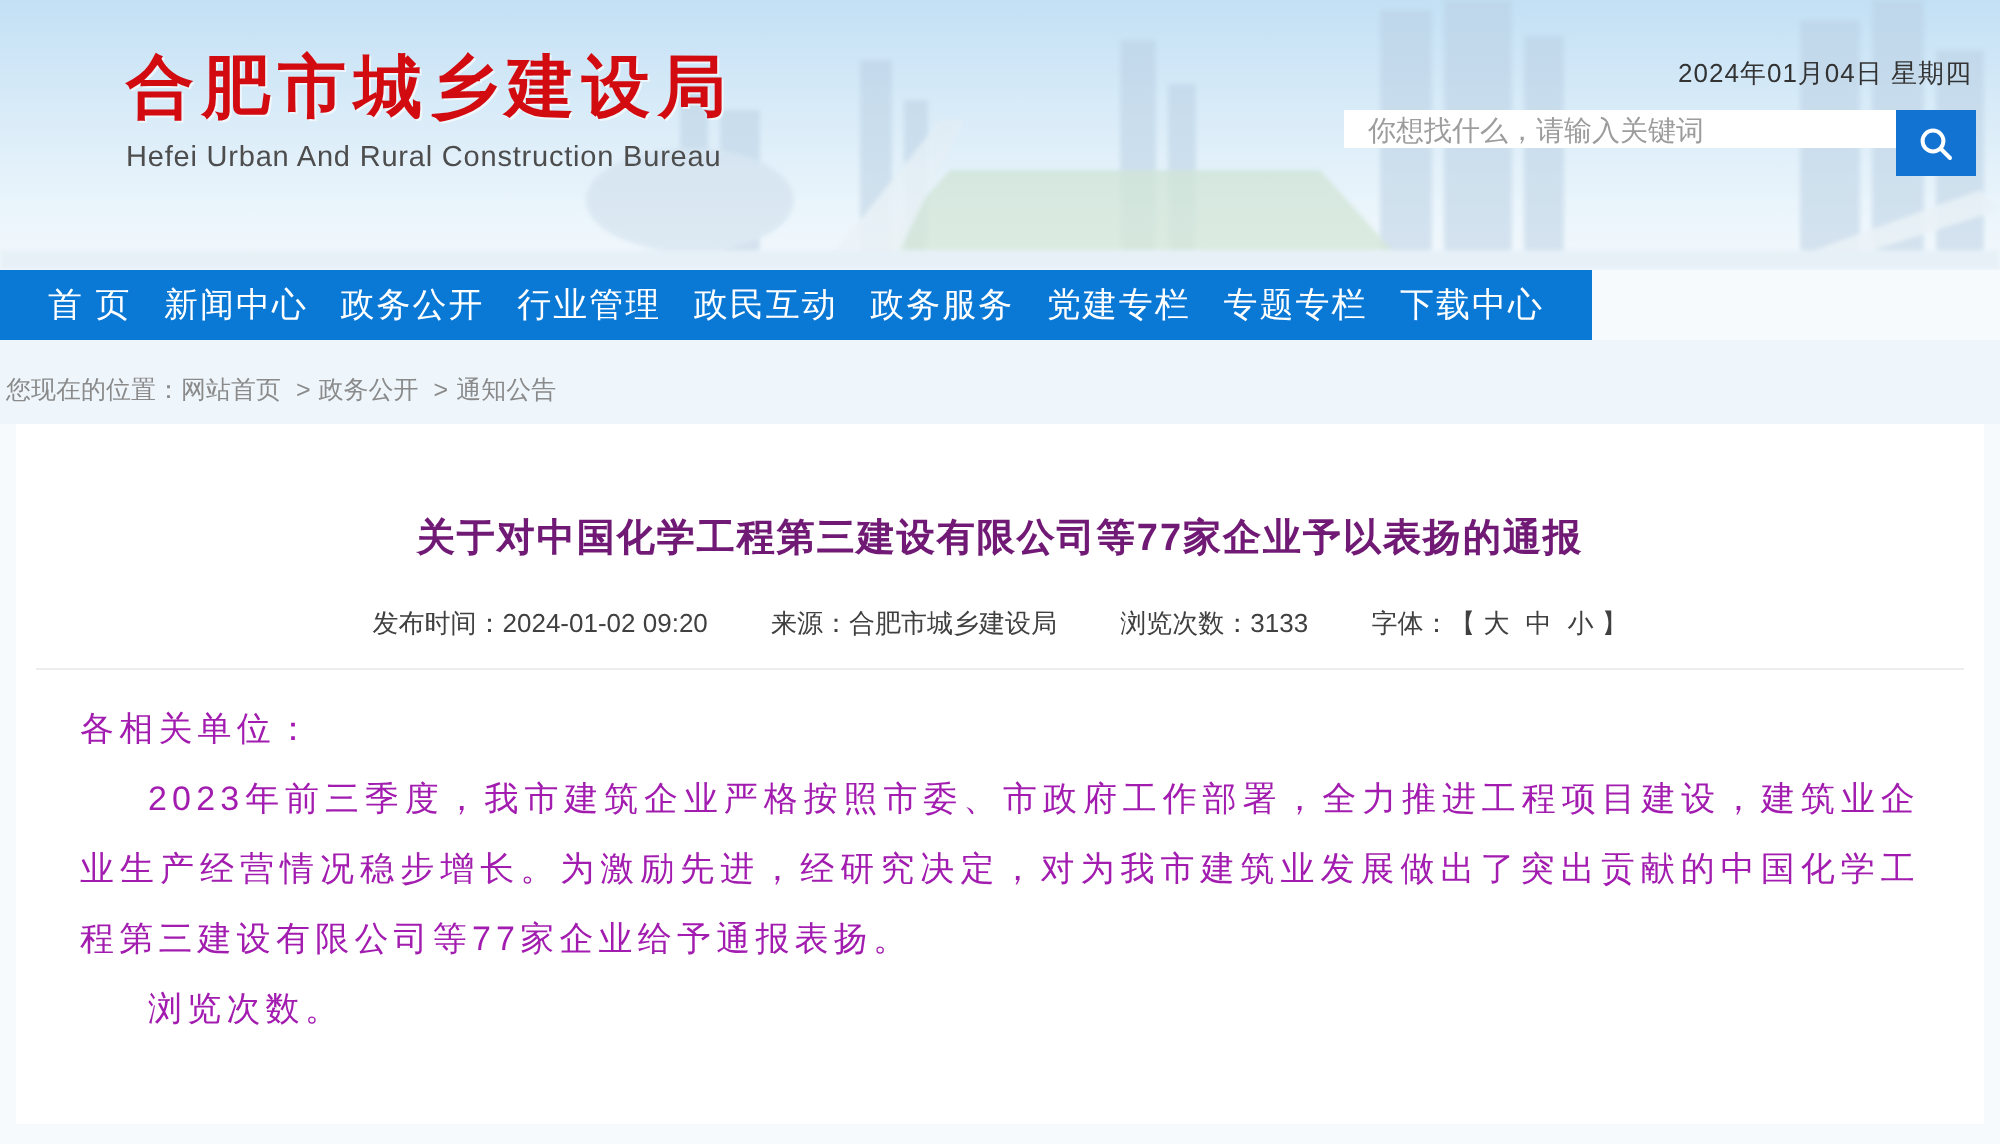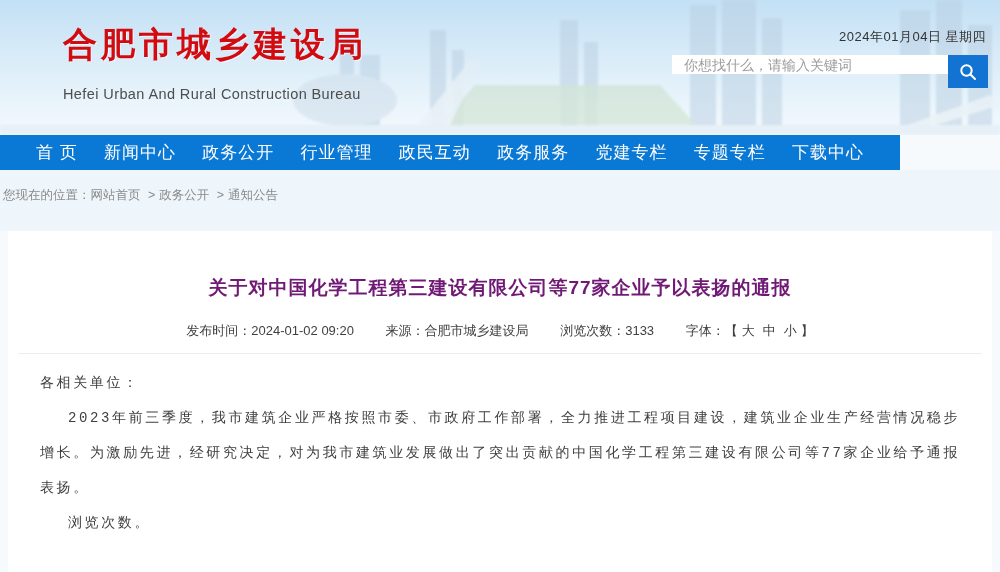--- a/index.html
+++ b/index.html
@@ -13,21 +13,21 @@
     background: linear-gradient(180deg, #c3e0f5 0%, #d8ebf8 40%, #e9f4fb 75%, #f3f9fd 100%);
     overflow: hidden;
   }
   .skyline { position: absolute; left: 0; top: 0; opacity: .5; filter: blur(1px); }
   .logo-block { position: absolute; left: 63px; top: 24px; }
   .logo-cn {
     color: #d20b10; font-size: 34px; font-weight: bold;
     letter-spacing: 4px; line-height: 40px;
     text-shadow: 1px 1px 0 rgba(255,255,255,.6);
   }
-  .logo-en { color: #4d4d4d; font-size: 14.5px; letter-spacing: .4px; margin-top: 22px; }
+  .logo-en { color: #4d4d4d; font-size: 14.5px; letter-spacing: .4px; margin-top: 7px; }
   .header-date {
     position: absolute; right: 14px; top: 28px;
     color: #333; font-size: 13px; letter-spacing: .5px;
   }
   .search-bar {
     position: absolute; right: 12px; top: 55px;
     display: flex; width: 316px; height: 19px;
   }
   .search-input {
     flex: 1; border: none; outline: none;
@@ -36,33 +36,33 @@
     font-family: "Liberation Sans", sans-serif;
   }
   .search-input::placeholder { color: #9c9c9c; }
   .search-button {
     width: 40px; height: 33px; border: none; cursor: pointer;
     background: #1373d2; display: flex; align-items: center; justify-content: center;
   }
 
   
   .main-nav {
-    width: 900px; height: 35px; background: #0a78d5;
+    width: 796px; height: 35px; background: #0a78d5;
     display: flex; align-items: center; justify-content: space-between;
-    padding: 0 36px;
+    padding: 0 24px;
   }
   .nav-item {
     color: #ffffff; font-size: 17px; font-weight: 500;
     letter-spacing: 1px; text-decoration: none; cursor: pointer;
     white-space: nowrap;
   }
 
   
   .breadcrumb-bar {
-    width: 1000px; height: 61px; background: #eff6fb;
+    width: 1000px; height: 42px; background: #eff6fb;
     padding: 17px 0 0 3px;
     font-size: 12.5px; color: #8a8a8a;
   }
   .breadcrumb-bar a { color: #8a8a8a; text-decoration: none; cursor: pointer; }
   .crumb-sep { margin: 0 4px; }
 
   
   .page-main { padding: 0 8px; background: #f6fafd; }
   .content-card {
     background: #ffffff; width: 984px; height: 350px;
@@ -77,22 +77,22 @@
     font-size: 13px; color: #404040;
   }
   .article-meta .meta-group { margin: 0 14px; }
   .font-size-link { margin: 0 4px; cursor: pointer; }
   .meta-divider {
     border: none; border-top: 1px solid #ededed;
     margin: 13px 10px 0 10px;
   }
   .article-body {
     margin-top: 12px; padding: 0 32px;
-    font-family: Liberation Mono, monospace;
-    font-size: 14px; color: #404040;
+    font-family: Liberation Sans, sans-serif;
+    font-size: 17px; color: #a21caf;
     line-height: 35px; letter-spacing: 2.6px;
     text-align: justify;
   }
   .article-body p.indent { text-indent: 2em; }
 </style>
 </head>
 <body>
 
 <div class="site-header">
   <svg class="skyline" width="1000" height="135" viewBox="0 0 1000 135">

